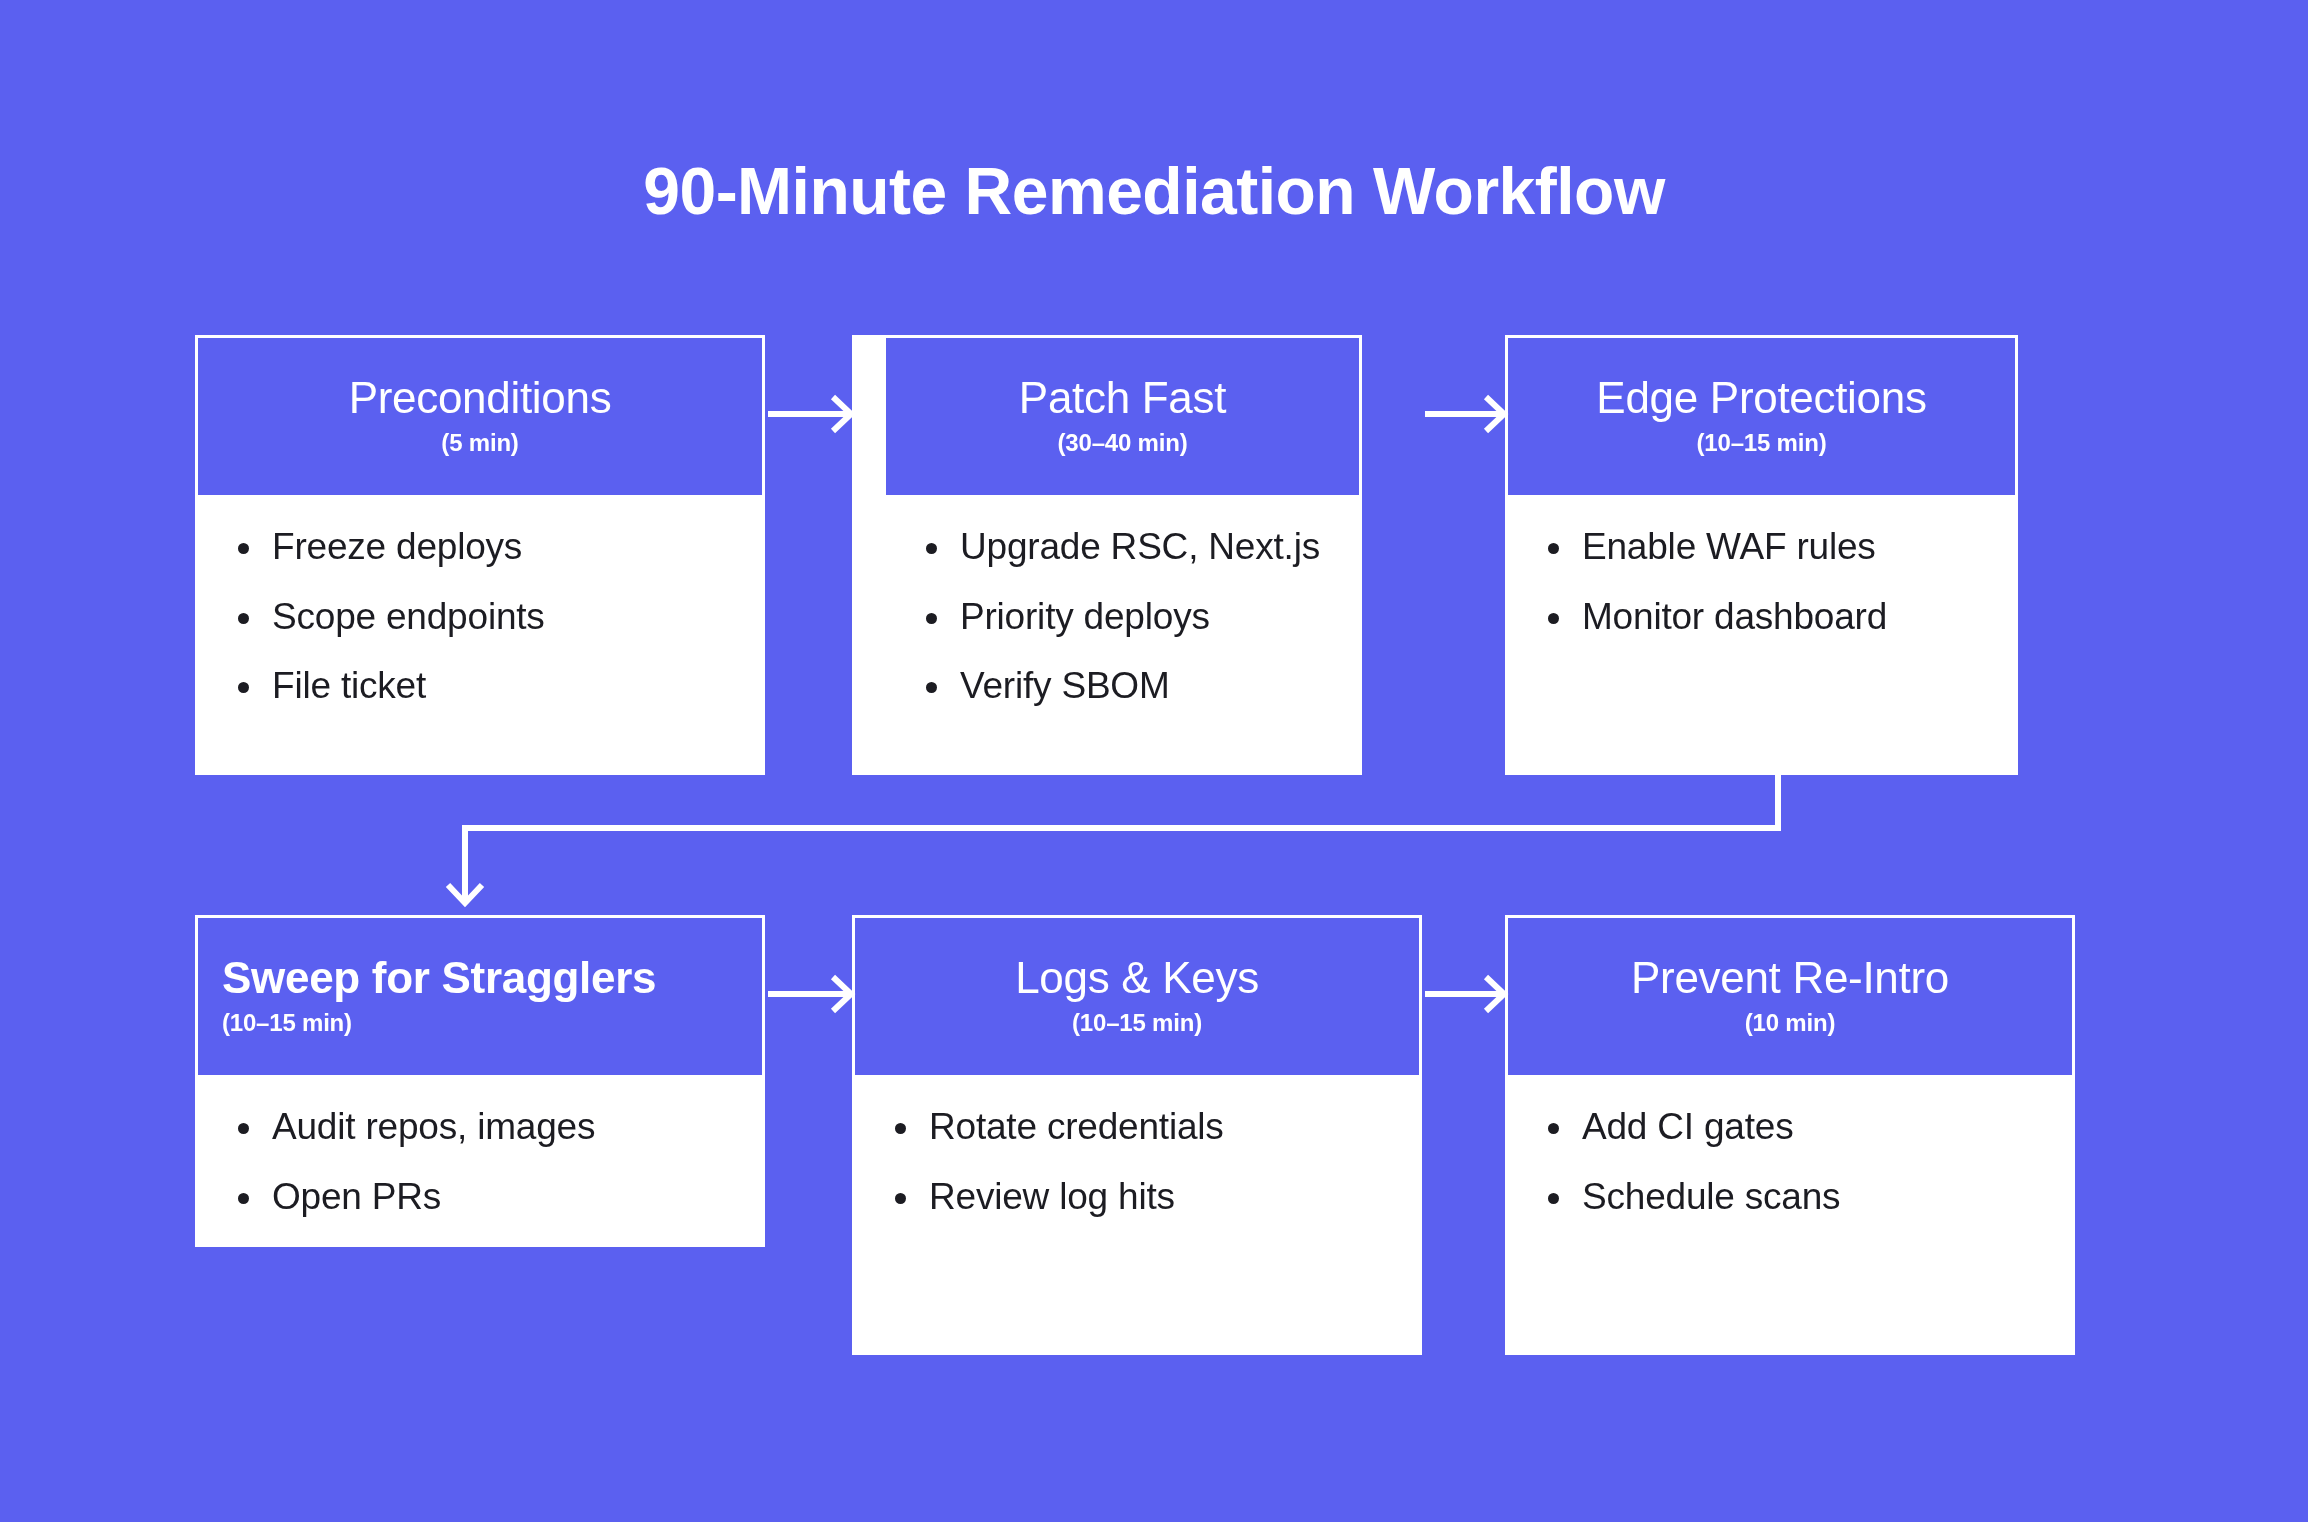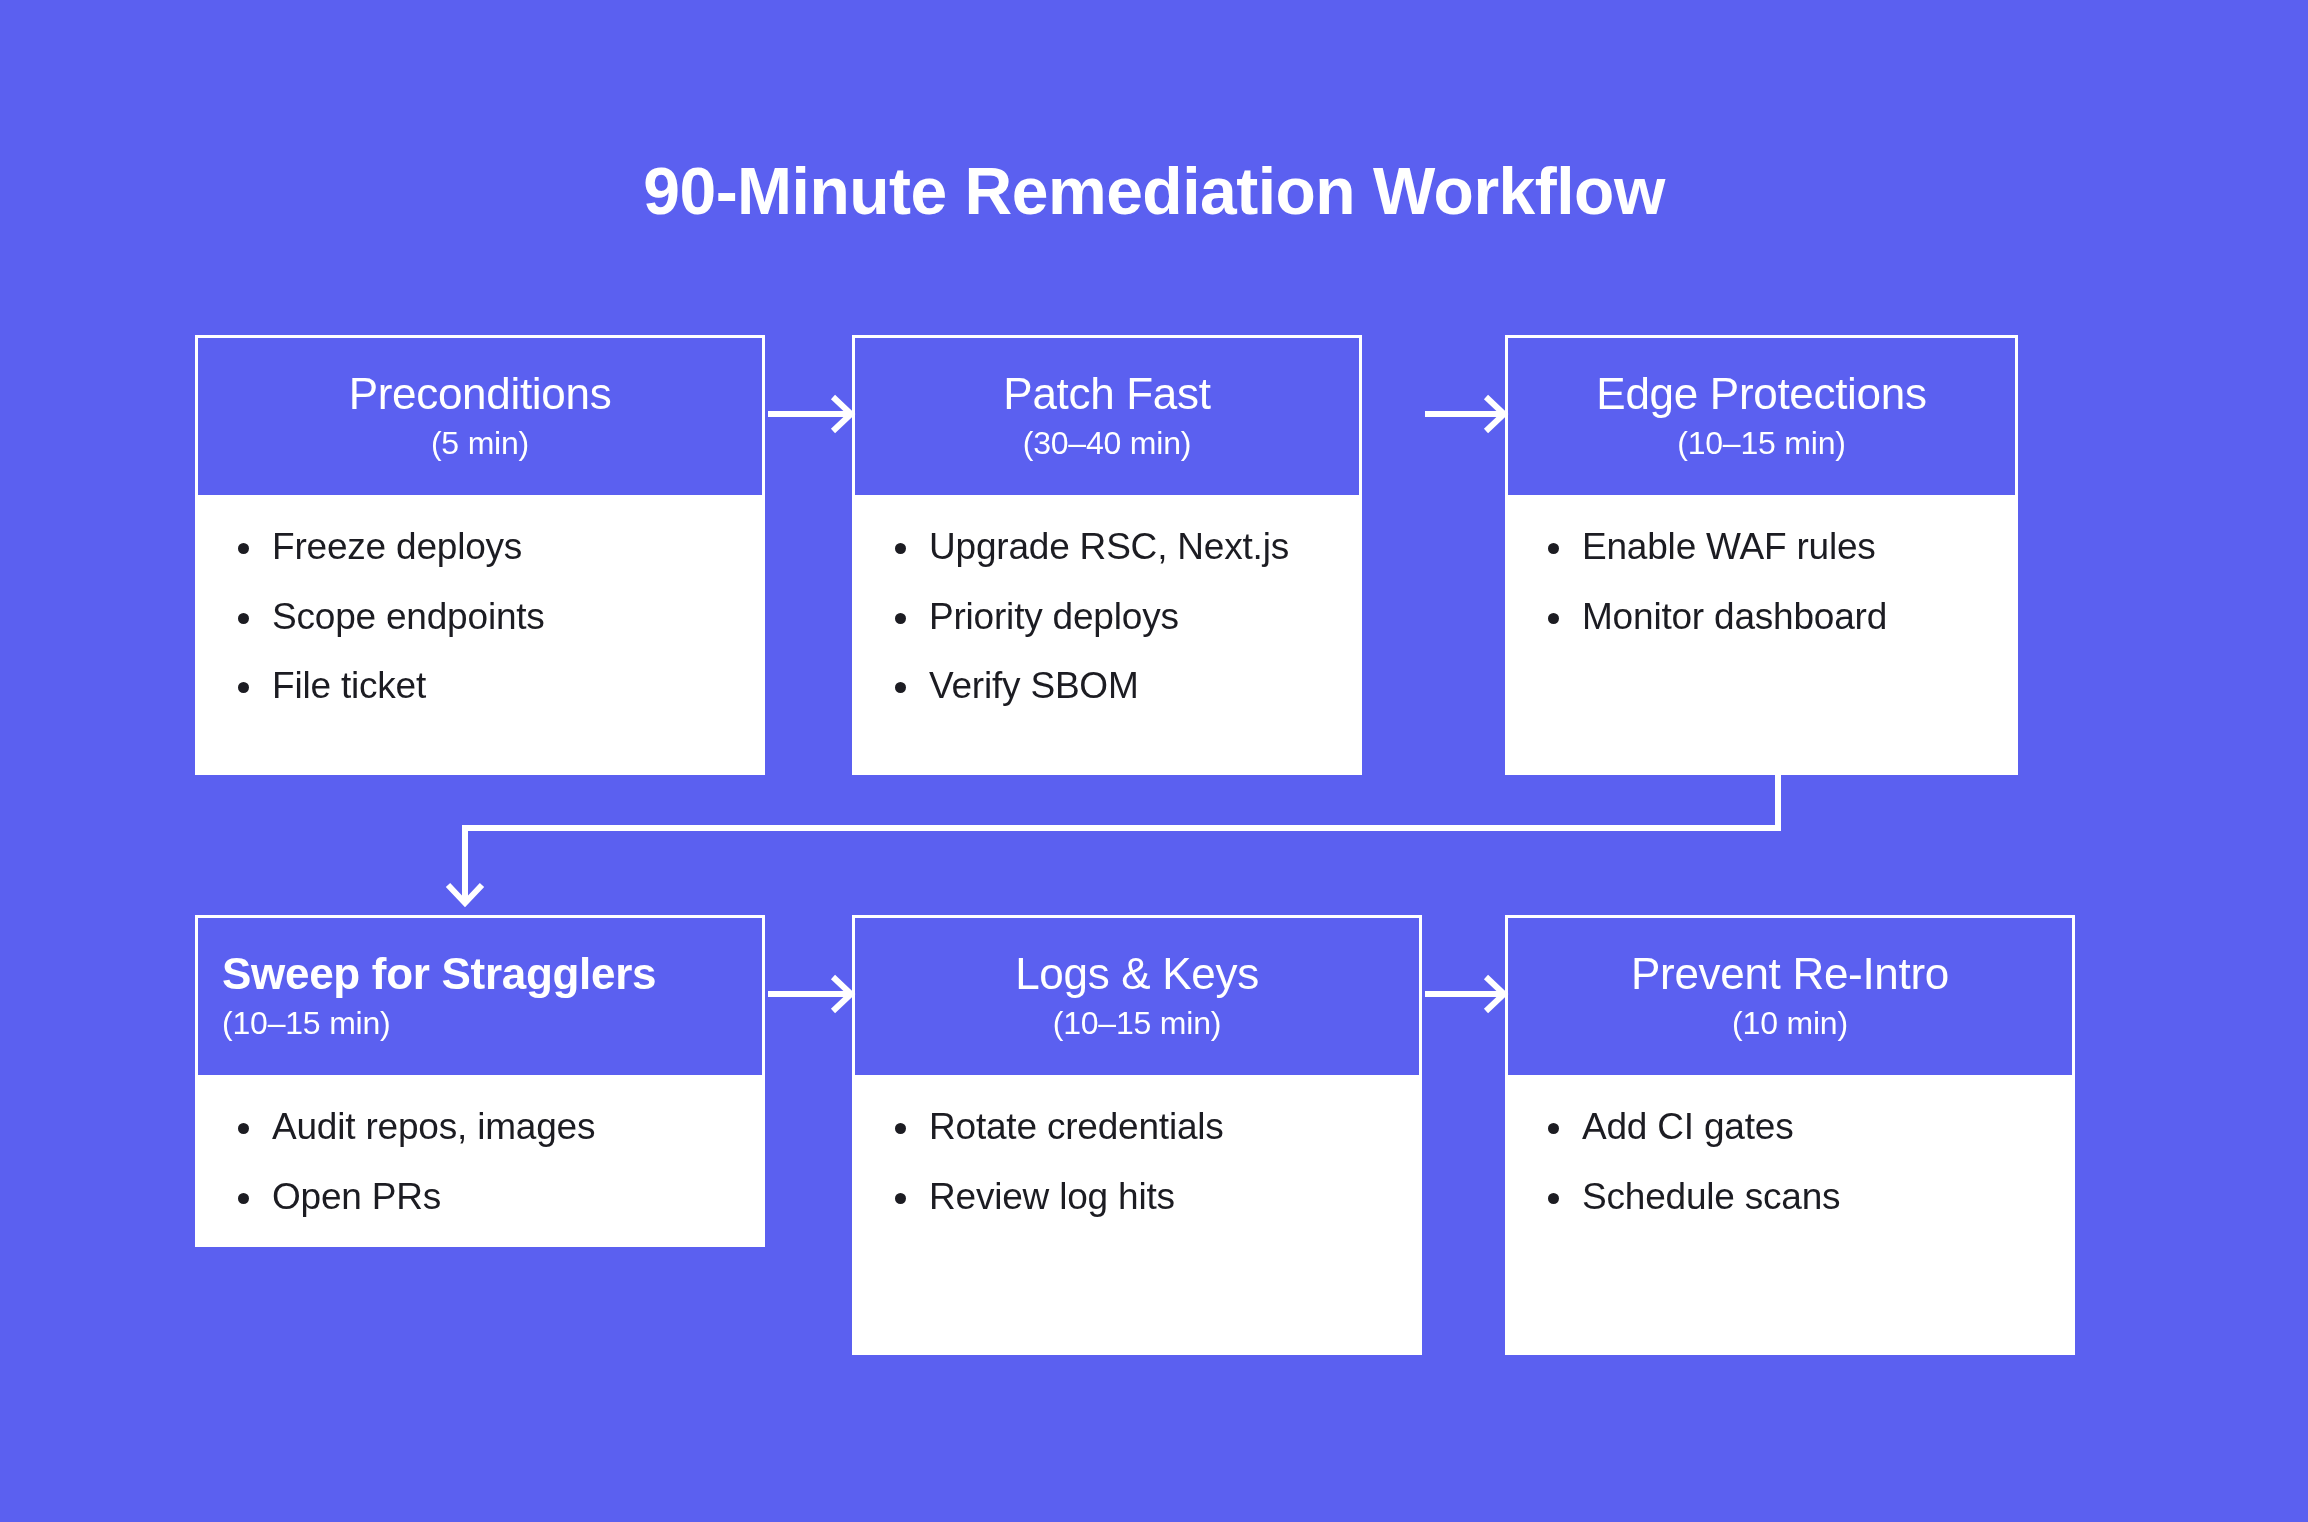--- a/index.html
+++ b/index.html
@@ -72,22 +72,22 @@
     line-height: 1.12;
     white-space: nowrap;
     letter-spacing: -0.3px;
   }
   .node-header.align-left .node-title {
     font-weight: 700;
   }
 
   .node-duration {
     color: #FFFFFF;
-    font-size: 32px;
-    font-weight: 400;
+    font-size: 24px;
+    font-weight: 700;
     line-height: 1.2;
     margin-top: 6px;
     white-space: nowrap;
     letter-spacing: -0.2px;
   }
 
   .node-body {
     background: #FFFFFF;
     flex: 1 1 auto;
     padding: 30px 26px 20px 26px;
@@ -144,21 +144,21 @@
     </div>
     <div class="node-body">
       <ul>
         <li>Freeze deploys</li>
         <li>Scope endpoints</li>
         <li>File ticket</li>
       </ul>
     </div>
   </div>
 
-  <div class="node" style="left:852px; top:335px; width:510px; height:440px;">
+  <div class="node" style="left:852px; top:335px; width:510px; height:440px;padding-left:31px;">
     <div class="node-header">
       <div class="node-title">Patch Fast</div>
       <div class="node-duration">(30–40 min)</div>
     </div>
     <div class="node-body">
       <ul>
         <li>Upgrade RSC, Next.js</li>
         <li>Priority deploys</li>
         <li>Verify SBOM</li>
       </ul>

